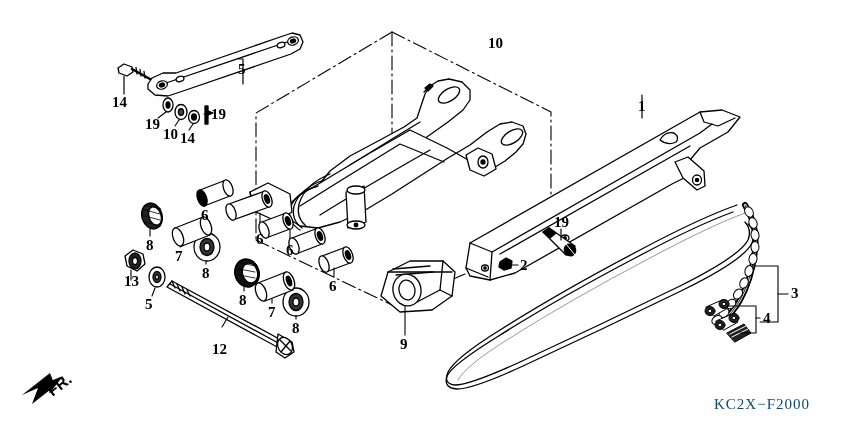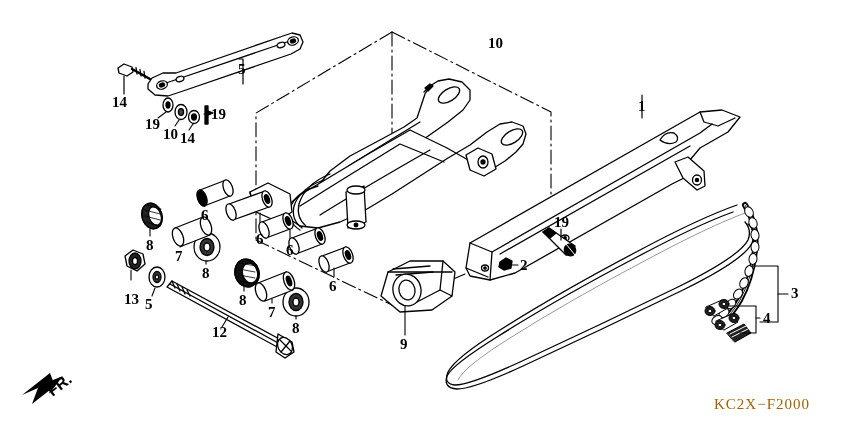--- a/index.html
+++ b/index.html
@@ -2,21 +2,21 @@
 <html><head>
 <meta charset="utf-8">
 <style>
   html,body{margin:0;padding:0;background:#fff;}
   #root{position:relative;width:850px;height:425px;background:#ffffff;overflow:hidden;
         font-family:"Liberation Sans",sans-serif;}
   svg{position:absolute;left:0;top:0;}
   .lbl{position:absolute;font-family:Liberation Serif, serif;font-weight:bold;
        font-size:15px;color:#000;line-height:1;white-space:nowrap;}
   .code{position:absolute;font-family:"Liberation Serif",serif;font-size:15px;
-        letter-spacing:1px;color:#a16207;white-space:nowrap;}
+        letter-spacing:1px;color:#0c4a6e;white-space:nowrap;}
   .frtxt{position:absolute;font-family:"Liberation Sans",sans-serif;font-weight:bold;
          font-size:16px;color:#000;transform:rotate(-38deg);transform-origin:0 0;white-space:nowrap;}
 </style>
 </head>
 <body>
 
 <div id="root">
 
 <svg width="850" height="425" viewBox="0 0 850 425">
   <defs>
@@ -305,22 +305,22 @@
 <div class="lbl" style="left:329px;top:279px;">6</div>
 <div class="lbl" style="left:175px;top:249px;">7</div>
 <div class="lbl" style="left:268px;top:305px;">7</div>
 <div class="lbl" style="left:146px;top:238px;">8</div>
 <div class="lbl" style="left:202px;top:266px;">8</div>
 <div class="lbl" style="left:239px;top:293px;">8</div>
 <div class="lbl" style="left:292px;top:321px;">8</div>
 <div class="lbl" style="left:400px;top:337px;">9</div>
 <div class="lbl" style="left:488px;top:36px;">10</div>
 <div class="lbl" style="left:554px;top:215px;">19</div>
-<div class="lbl" style="left:212px;top:325px;">12</div>
-<div class="lbl" style="left:124px;top:292px;">13</div>
+<div class="lbl" style="left:212px;top:342px;">12</div>
+<div class="lbl" style="left:124px;top:274px;">13</div>
 <div class="lbl" style="left:145px;top:297px;">5</div>
 <div class="lbl" style="left:112px;top:95px;">14</div>
 <div class="lbl" style="left:180px;top:131px;">14</div>
 <div class="lbl" style="left:163px;top:127px;">10</div>
 <div class="lbl" style="left:145px;top:117px;">19</div>
 <div class="lbl" style="left:211px;top:107px;">19</div>
 
 <div class="frtxt" style="left:44px;top:386px;">FR.</div>
 
 <div class="code" style="left:714px;top:396px;">KC2X−F2000</div>

